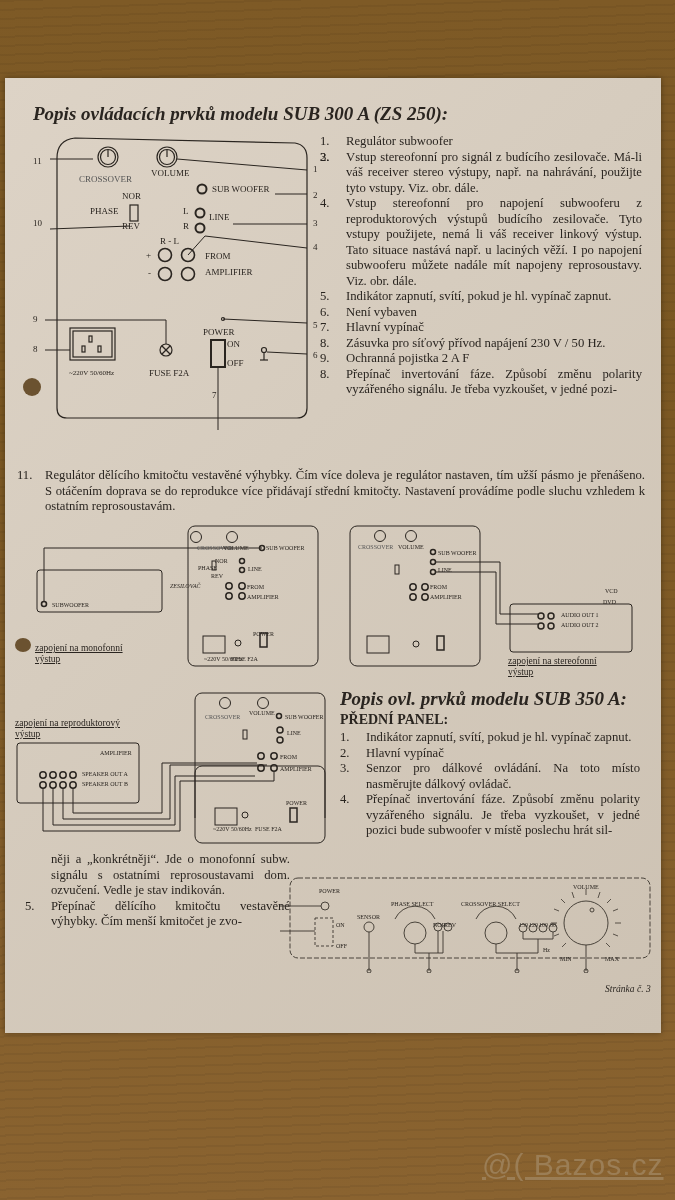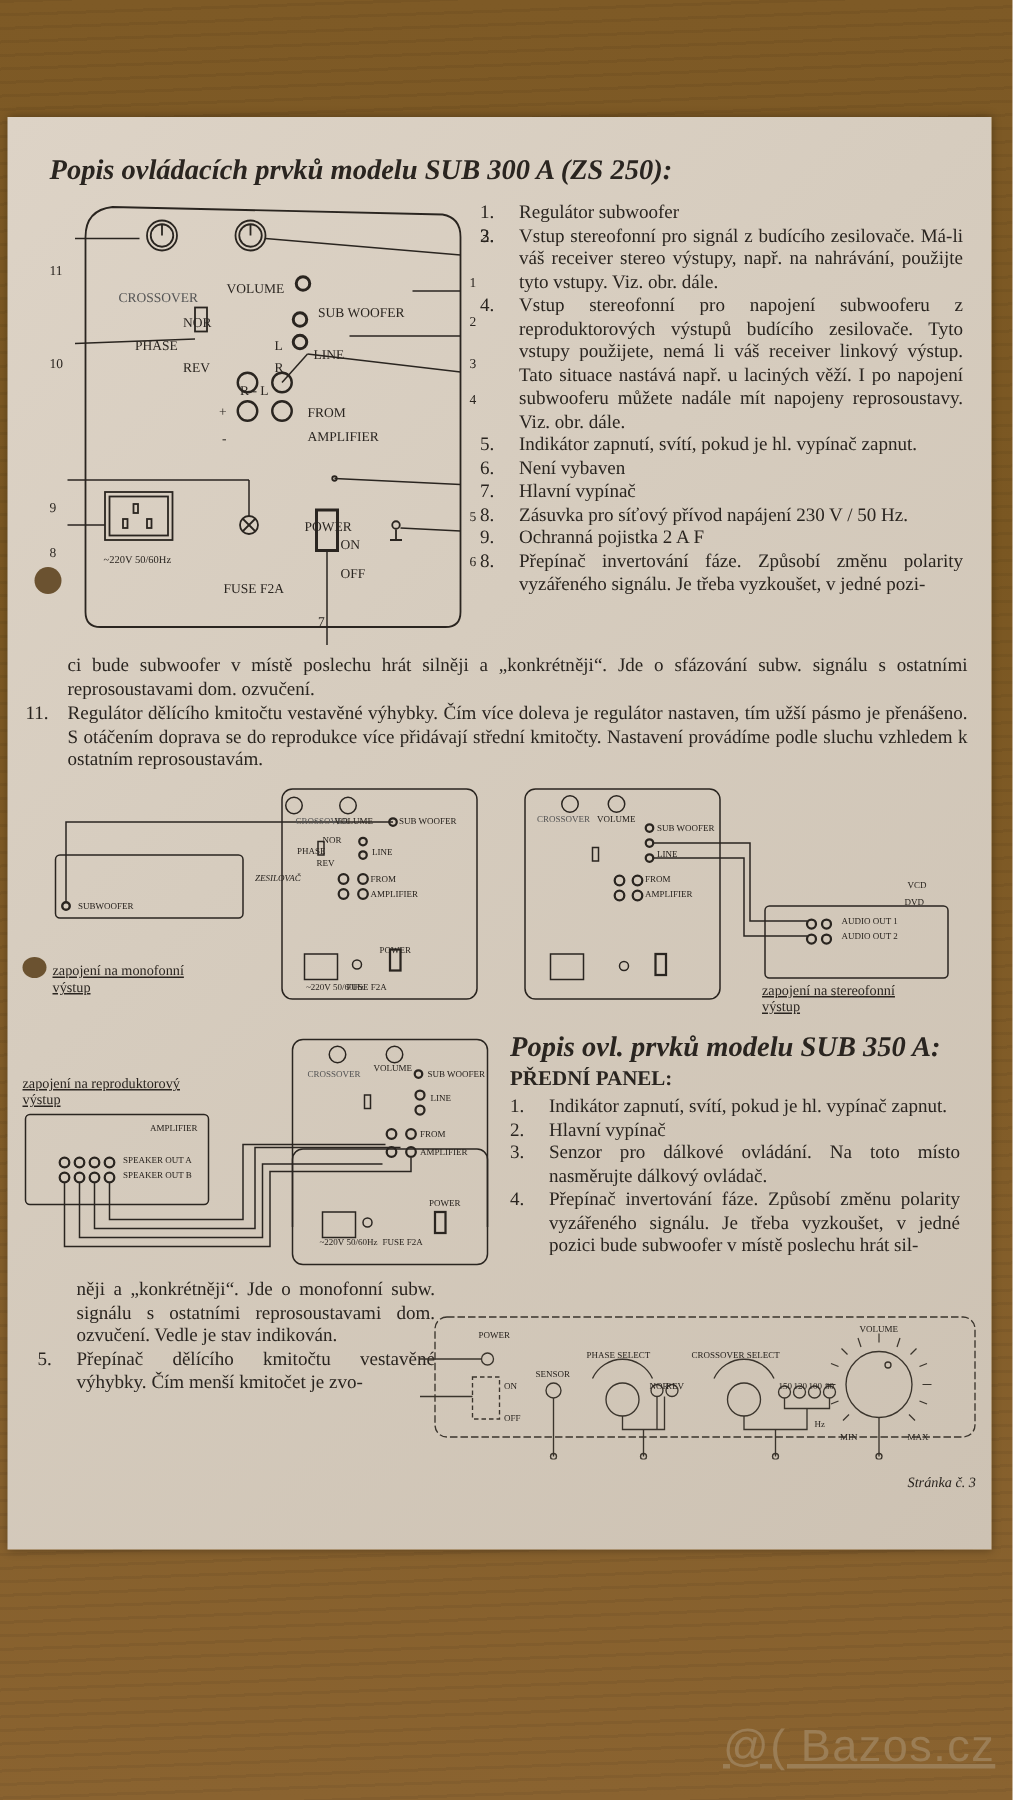--- a/index.html
+++ b/index.html
@@ -24,21 +24,21 @@
   ol.list li { position:relative; padding-left:26px; text-align:justify; }
   ol.list li .num { position:absolute; left:0; top:0; }
   .list-a { left:315px; top:56px; width:322px; }
   .cont-a { left:40px; top:358px; width:600px; font-size:12.7px; line-height:15.5px; text-align:justify; }
   .item11 { left:12px; top:390px; width:628px; font-size:12.7px; line-height:15.5px; text-align:justify; }
   .item11 .num { position:absolute; left:0; top:0; }
   .item11 .txt { margin-left:28px; display:block; }
   .list-b { left:335px; top:652px; width:300px; }
   .cont-b { left:20px; top:774px; width:265px; }
   .cont-b .para { font-size:12.7px; line-height:15.5px; text-align:justify; padding-left:26px; }
-  .small { font-family:"Liberation Serif", serif; font-size:9px;margin-top:19px; }
+  .small { font-family:"Liberation Serif", serif; font-size:9px; }
   .tiny { font-family:"Liberation Serif", serif; font-size:6px; }
   .caption { font-size:9.5px; line-height:11px;text-decoration:underline; }
   .page-num { left:600px; top:906px; font-size:9.5px; font-style:italic; }
   .watermark { left:482px; top:1148px; font-family:"Liberation Sans", sans-serif; font-size:30px; color:#a08560; opacity:0.8; letter-spacing:1px;text-decoration:underline; }
   .hole { left:18px; top:300px; width:18px; height:18px; border-radius:50%; background:#6b5230; }
   .hole2 { left:10px; top:560px; width:16px; height:14px; border-radius:50%; background:#6b5230; }
 </style>
 </head>
 <body>
 
@@ -133,21 +133,20 @@
     <li><span class="num">3.</span><span>Vstup stereofonní pro signál z budícího zesilovače. Má-li váš receiver stereo výstupy, např. na nahrávání, použijte tyto vstupy. Viz. obr. dále.</span></li>
     <li><span class="num">4.</span><span>Vstup stereofonní pro napojení subwooferu z reproduktorových výstupů budícího zesilovače. Tyto vstupy použijete, nemá li váš receiver linkový výstup. Tato situace nastává např. u laciných věží. I po napojení subwooferu můžete nadále mít napojeny reprosoustavy. Viz. obr. dále.</span></li>
     <li><span class="num">5.</span><span>Indikátor zapnutí, svítí, pokud je hl. vypínač zapnut.</span></li>
     <li><span class="num">6.</span><span>Není vybaven</span></li>
     <li><span class="num">7.</span><span>Hlavní vypínač</span></li>
     <li><span class="num">8.</span><span>Zásuvka pro síťový přívod napájení 230 V / 50 Hz.</span></li>
     <li><span class="num">9.</span><span>Ochranná pojistka 2 A F</span></li>
     <li><span class="num">8.</span><span>Přepínač invertování fáze. Způsobí změnu polarity vyzářeného signálu. Je třeba vyzkoušet, v jedné pozi-</span></li>
   </ol>
 
-  <div class="abs cont-a">ci bude subwoofer v místě poslechu hrát silněji a „konkrétněji“. Jde o sfázování subw. signálu s ostatními reprosoustavami dom. ozvučení.</div>
 
   <div class="abs item11">
     <span class="num">11.</span>
     <span class="txt">Regulátor dělícího kmitočtu vestavěné výhybky. Čím více doleva je regulátor nastaven, tím užší pásmo je přenášeno. S otáčením doprava se do reprodukce více přidávají střední kmitočty. Nastavení provádíme podle sluchu vzhledem k ostatním reprosoustavám.</span>
   </div>
 
   <svg class="abs" style="left:0;top:440px" width="660" height="300">
     <g fill="none" stroke="#2a2520" stroke-width="1">
       <rect x="32" y="52" width="125" height="42" rx="3"></rect>
       <circle cx="39" cy="86" r="2.5" stroke-width="1.6"></circle>

